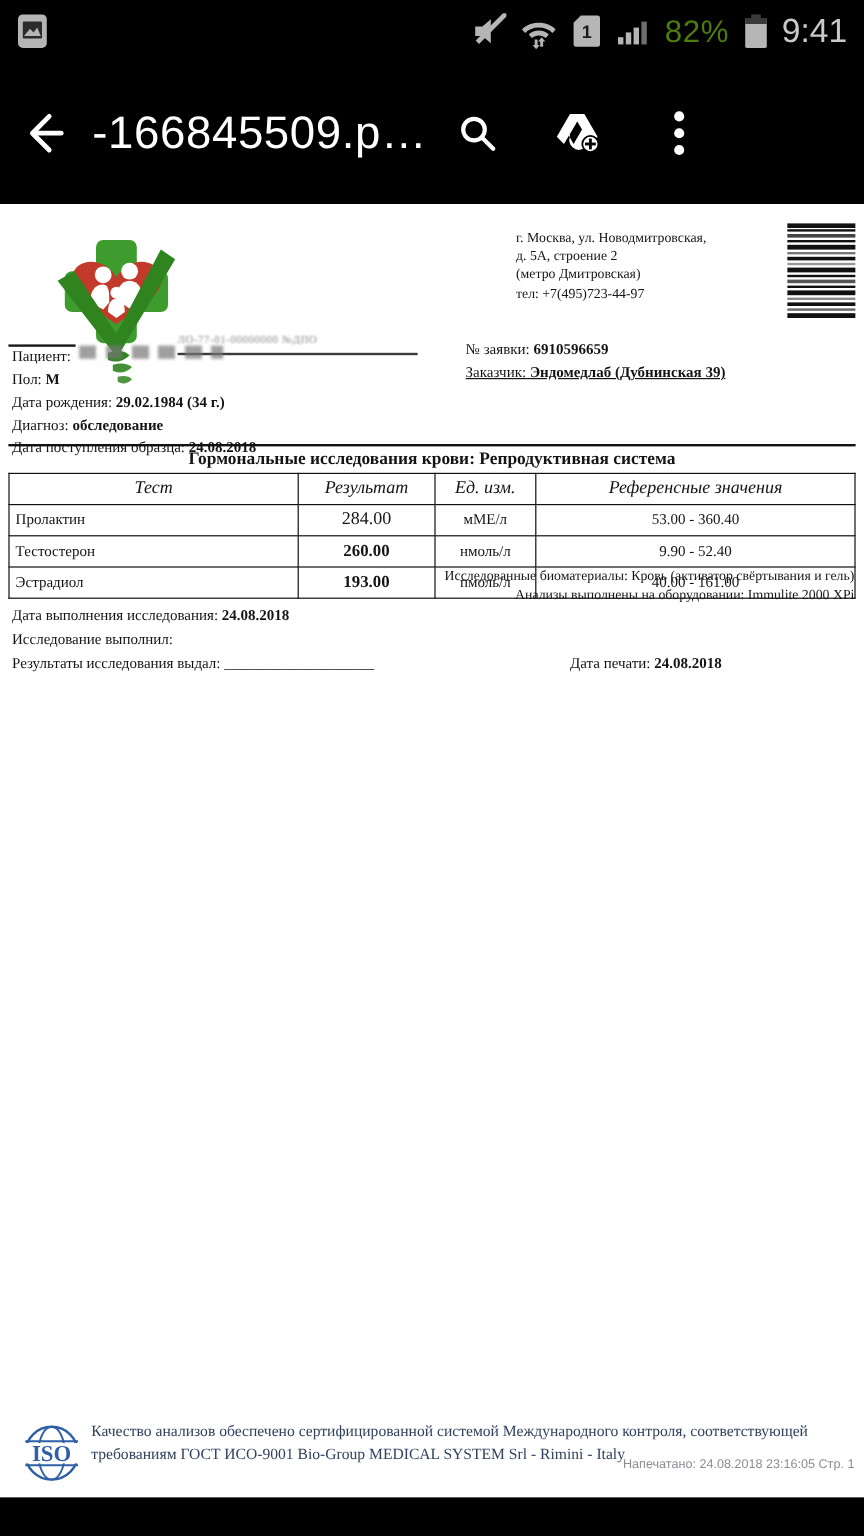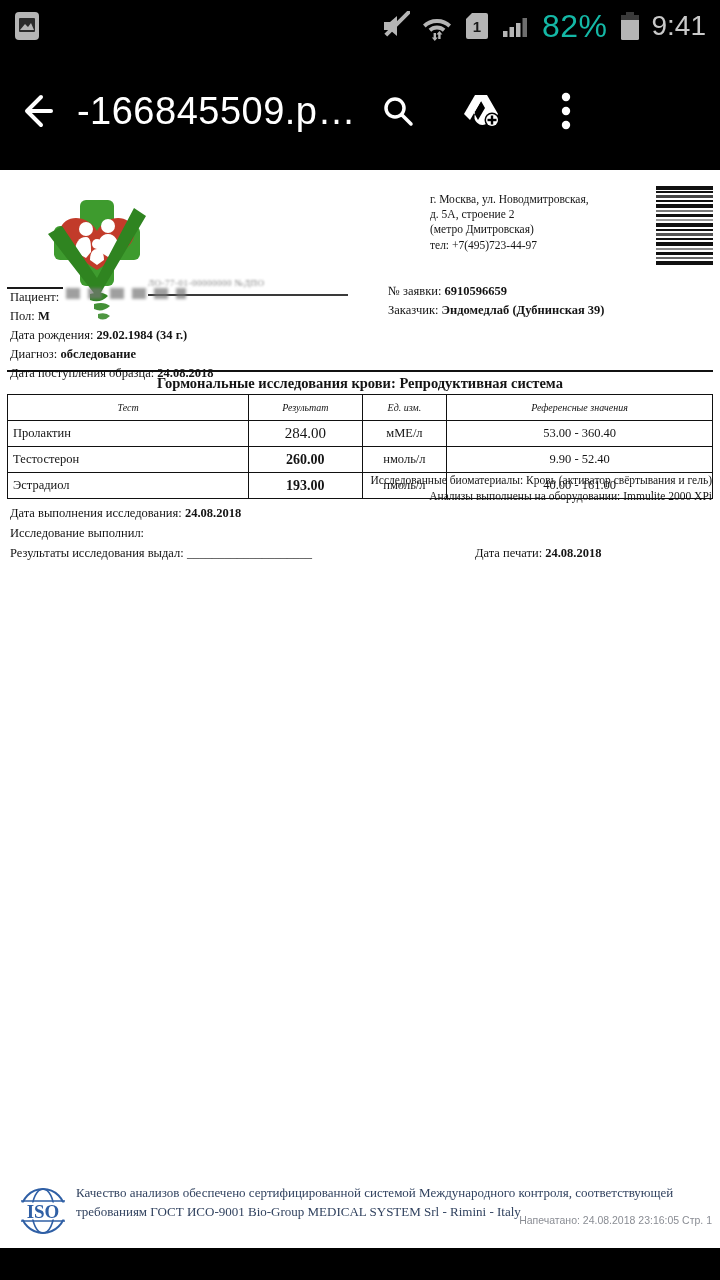--- a/index.html
+++ b/index.html
@@ -4,21 +4,21 @@
 <style>
   * { margin:0; padding:0; box-sizing:border-box; }
   html,body { width:720px; height:1280px; background:#000; overflow:hidden; }
   body { font-family:"Liberation Sans", sans-serif; position:relative; }
 
   
   .status-bar { position:absolute; top:0; left:0; width:720px; height:52px; background:#000;
     display:flex; align-items:center; justify-content:space-between; padding:0 14px; }
   .sb-left { display:flex; align-items:center; gap:10px; }
   .sb-right { display:flex; align-items:center; gap:11px; }
-  .sb-text { color:#14b8a6; font-size:32px; letter-spacing:0.5px; }
+  .sb-text { color:#4d7c0f; font-size:26px; letter-spacing:0.5px; }
   .sb-time { color:#c9c9c9; font-size:28px; }
   .sb-icon { display:block; }
 
   
   .app-bar { position:absolute; top:52px; left:0; width:608px; height:118px; background:#000;
     display:flex; align-items:center; }
   .ab-back { width:96px; display:flex; justify-content:center; align-items:center; }
   .ab-title { color:#fff; font-size:38px; font-weight:500; letter-spacing:0.5px; flex:0 0 auto; max-width:330px;
     white-space:nowrap; overflow:hidden; }
   .ab-actions { margin-left:auto; display:flex; align-items:center; gap:0; }
@@ -50,21 +50,21 @@
   .req-block { position:absolute; left:388px; font-size:12.5px; }
 
   .sep-thick { position:absolute; left:7px; width:706px; height:2px; background:#111; }
 
   .section-title { position:absolute; left:7px; top:205px; width:706px; text-align:center;
     font-size:14.5px; font-weight:bold; }
 
   table.results { position:absolute; left:7px; top:224px; width:706px; border-collapse:collapse;
     font-size:12.5px; }
   table.results th, table.results td { border:1.6px solid #111; padding:0; height:26px; text-align:center; }
-  table.results th { font-style:italic; font-weight:normal; font-size:10px; }
+  table.results th { font-style:italic; font-weight:normal; font-size:15px; }
   table.results td.test { text-align:left; padding-left:5px; }
   td.res-normal { font-size:15px; }
   td.res-bold { font-size:14px; font-weight:bold; }
   .col-test { width:34.2%; } .col-res { width:16.1%; } .col-unit { width:12%; } .col-ref { width:37.7%; }
 
   .note-right { position:absolute; right:8px; text-align:center; font-size:11.5px; }
   .sign-line { letter-spacing:0; }
 
   .footer-iso { position:absolute; left:18px; top:1016px; }
   .footer-quality { position:absolute; left:76px; top:1014px; width:620px;
@@ -220,21 +220,21 @@
   </div>
   <div class="p-row" style="top:196px;">
     <span>Дата поступления образца:</span>
     <span class="b">24.08.2018</span>
   </div>
 
   <div class="req-block" style="top:114px;">
     <span>№ заявки:</span>
     <span class="b">6910596659</span>
   </div>
-  <div class="req-block" style="top:133px;">
+  <div class="req-block" style="top:133px;text-decoration:underline;">
     <span>Заказчик:</span>
     <span class="b">Эндомедлаб (Дубнинская 39)</span>
   </div>
 
   <div class="sep-thick" style="top:200px;"></div>
   <div class="section-title">Гормональные исследования крови: Репродуктивная система</div>
 
   <table class="results">
     <colgroup>
       <col class="col-test">

